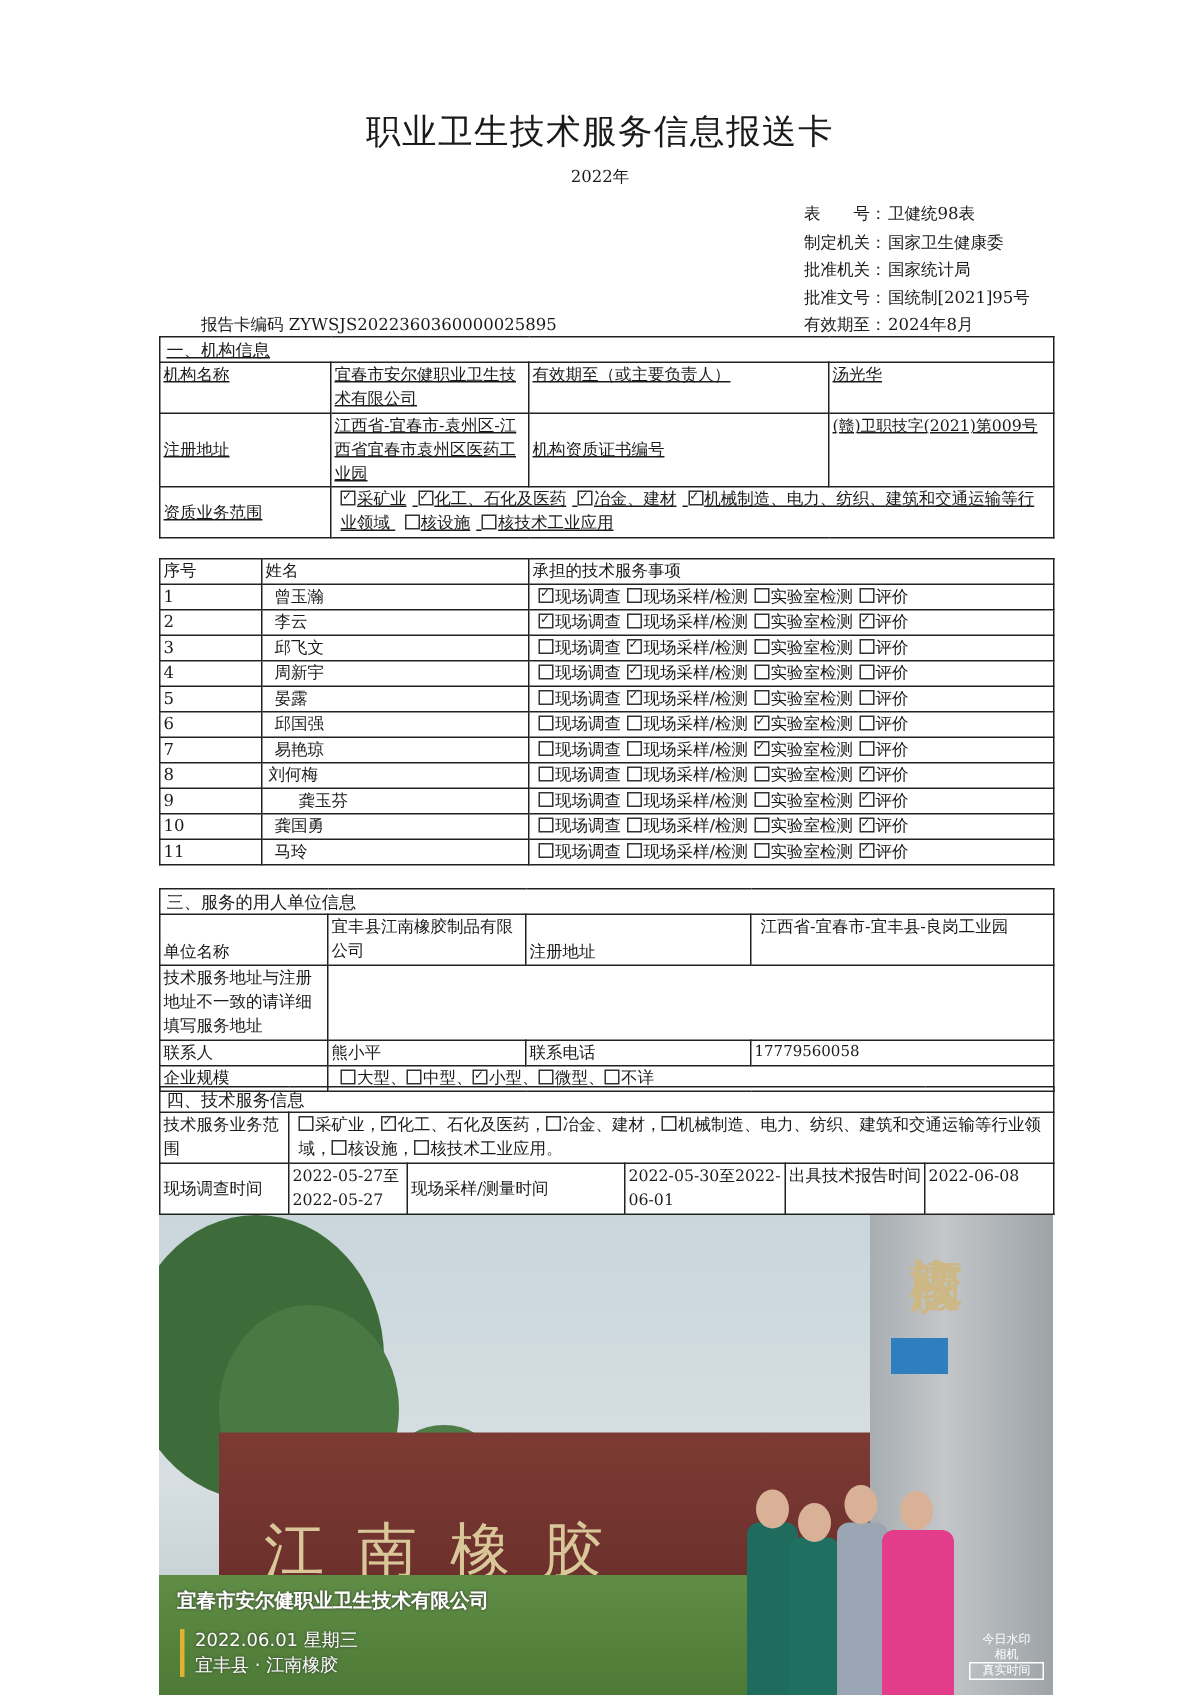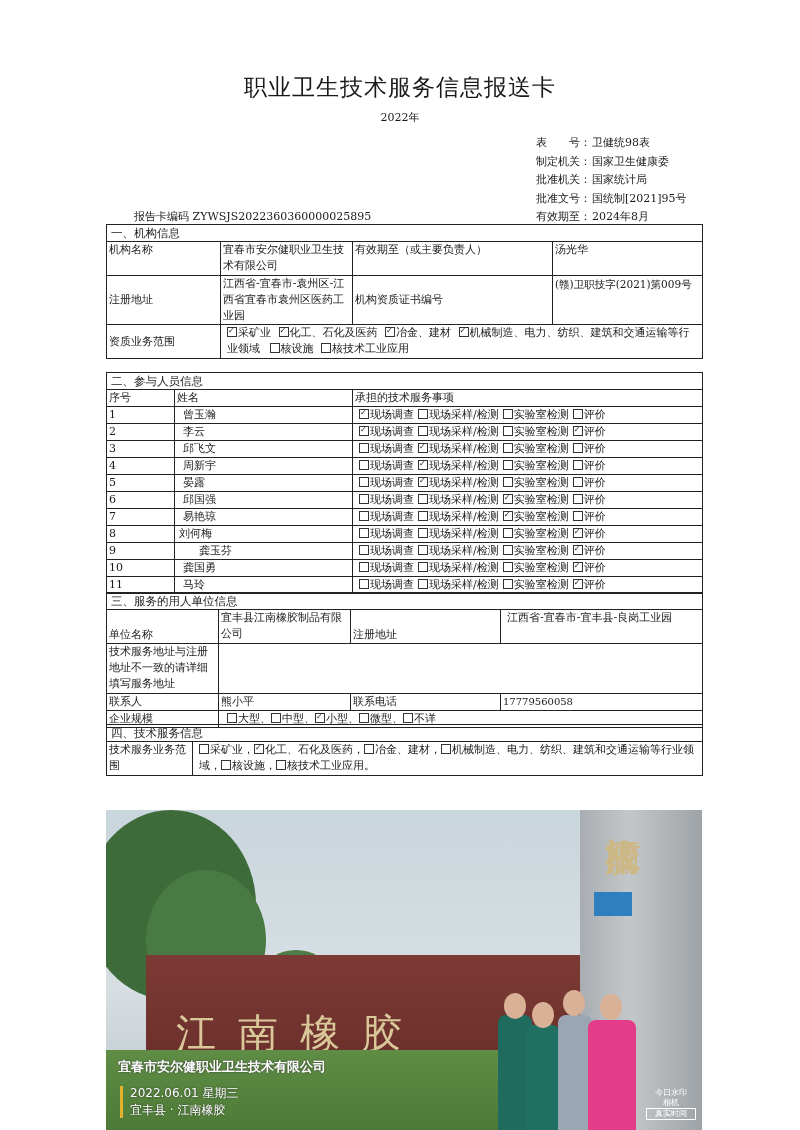--- a/index.html
+++ b/index.html
@@ -64,21 +64,21 @@
   <div class="row"><span class="k">批准机关：</span><span>国家统计局</span></div>
   <div class="row"><span class="k">批准文号：</span><span>国统制[2021]95号</span></div>
   <div class="row"><span class="k">有效期至：</span><span>2024年8月</span></div>
 </div>
 
 <div class="code">
   <span>报告卡编码</span>
   <span>ZYWSJS2022360360000025895</span>
 </div>
 
-<table style="top:224px;">
+<table style="top:224px;text-decoration:underline;">
   <colgroup>
       <col style="width:114px">
       <col style="width:132px">
       <col style="width:200px">
       <col style="width:150px">
     </colgroup>
   <tbody>
       <tr style="height:16px">
         <td colspan="4" class="sec">一、机构信息</td>
       </tr>
@@ -108,23 +108,20 @@
 </tbody>
   </table>
 
 <table style="top:372px;">
   <colgroup>
       <col style="width:68px">
       <col style="width:178px">
       <col style="width:350px">
     </colgroup>
   <tbody>
-      <tr style="height:16px">
-        <td colspan="3" class="sec">二、参与人员信息</td>
-      </tr>
   <tr style="height:16px">
     <td class="c">序号</td>
     <td class="c">姓名</td>
     <td class="c">承担的技术服务事项</td>
   </tr>
   </tbody>
     <tbody id="staff-body">
       <tr style="height: 16.8px;">
         <td class="c">1</td>
         <td style="padding-left: 8px;">曾玉瀚</td>
@@ -230,20 +227,28 @@
     </colgroup>
   <tbody>
       <tr style="height:16px">
         <td colspan="6" class="sec">四、技术服务信息</td>
       </tr>
   <tr style="height:34px">
     <td class="c">技术服务业务范围</td>
     <td colspan="5" style="padding-left:6px">
       <span><span class="cb"></span><span>采矿业</span>，</span><span><span class="cb on"></span><span>化工、石化及医药</span>，</span><span><span class="cb"></span><span>冶金、建材</span>，</span><span><span class="cb"></span><span>机械制造、电力、纺织、建筑和交通运输等行业领域</span>，</span><span><span class="cb"></span><span>核设施</span>，</span><span><span class="cb"></span><span>核技术工业应用。</span></span>
     </td>
+  </tr>
+  <tr style="height:34px">
+    <td class="c vc">现场调查时间</td>
+    <td style="font-size:10.5px">2022-05-27至2022-05-27</td>
+    <td class="c vc">现场采样/测量时间</td>
+    <td style="font-size:10.5px;word-break:break-all">2022-05-30至2022-06-01</td>
+    <td class="c">出具技术报告时间</td>
+    <td style="font-size:10.5px">2022-06-08</td>
   </tr>
 </tbody>
   </table>
 
 <div class="photo">
   <div class="tree" style="left:-20px;top:0;width:170px;height:190px;"></div>
   <div class="tree" style="left:40px;top:60px;width:120px;height:140px;background:#4a7a44"></div>
   <div class="tree" style="left:160px;top:140px;width:60px;height:40px;background:#4f7d48"></div>
   <div class="wall"></div>
   <div class="wall-sign">江南橡胶</div>

